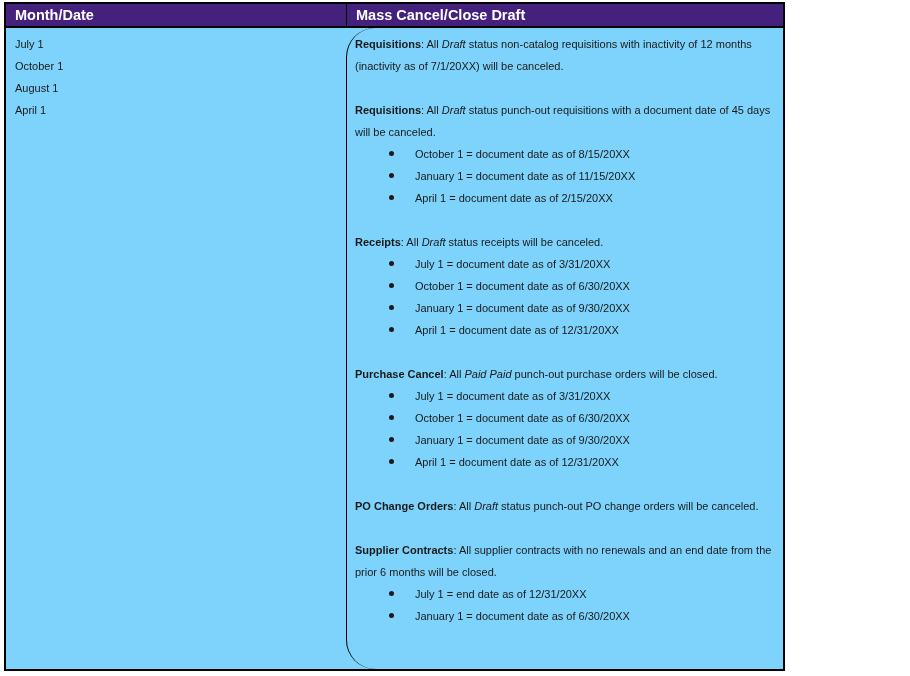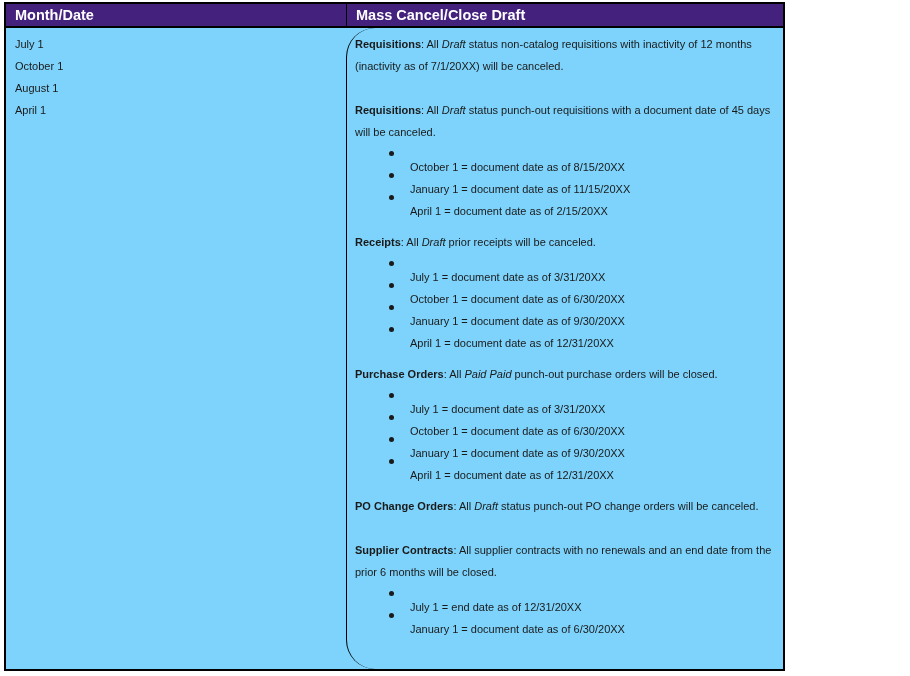--- a/index.html
+++ b/index.html
@@ -47,21 +47,20 @@
   .month-line { height: 22px; }
   .para { }
   .para .bold   { font-weight: bold; }
   .para .italic { font-style: italic; }
   .spacer { height: 22px; }
   .bullets { padding-left: 34px; }
   .bullet-row {
     display: flex;
     align-items: flex-start;
     height: 22px;
-    flex-direction: column;
   }
   .b-dot {
     flex: 0 0 auto;
     width: 5px;
     height: 5px;
     border-radius: 50%;
     background: #1a1a1a;
     margin-top: 8px;
   }
   .b-text {
@@ -93,41 +92,41 @@
         <div class="bullet-row">
           <span class="b-dot"></span>
           <span class="b-text">January 1 = document date as of 11/15/20XX</span>
         </div>
         <div class="bullet-row">
           <span class="b-dot"></span>
           <span class="b-text">April 1 = document date as of 2/15/20XX</span>
         </div>
       </div>
       <div class="spacer"></div>
-      <div class="para"><span class="bold">Receipts</span><span>: All </span><span class="italic">Draft</span><span> prior receipts will be canceled.</span></div>
+      <div class="para"><span class="bold">Receipts</span><span>: All </span><span class="italic">Draft</span><span> status receipts will be canceled.</span></div>
       <div class="bullets">
         <div class="bullet-row">
           <span class="b-dot"></span>
           <span class="b-text">July 1 = document date as of 3/31/20XX</span>
         </div>
         <div class="bullet-row">
           <span class="b-dot"></span>
           <span class="b-text">October 1 = document date as of 6/30/20XX</span>
         </div>
         <div class="bullet-row">
           <span class="b-dot"></span>
           <span class="b-text">January 1 = document date as of 9/30/20XX</span>
         </div>
         <div class="bullet-row">
           <span class="b-dot"></span>
           <span class="b-text">April 1 = document date as of 12/31/20XX</span>
         </div>
       </div>
       <div class="spacer"></div>
-      <div class="para"><span class="bold">Purchase Orders</span><span>: All </span><span class="italic">Paid Paid</span><span> punch-out purchase orders will be closed.</span></div>
+      <div class="para"><span class="bold">Purchase Cancel</span><span>: All </span><span class="italic">Paid Paid</span><span> punch-out purchase orders will be closed.</span></div>
       <div class="bullets">
         <div class="bullet-row">
           <span class="b-dot"></span>
           <span class="b-text">July 1 = document date as of 3/31/20XX</span>
         </div>
         <div class="bullet-row">
           <span class="b-dot"></span>
           <span class="b-text">October 1 = document date as of 6/30/20XX</span>
         </div>
         <div class="bullet-row">

